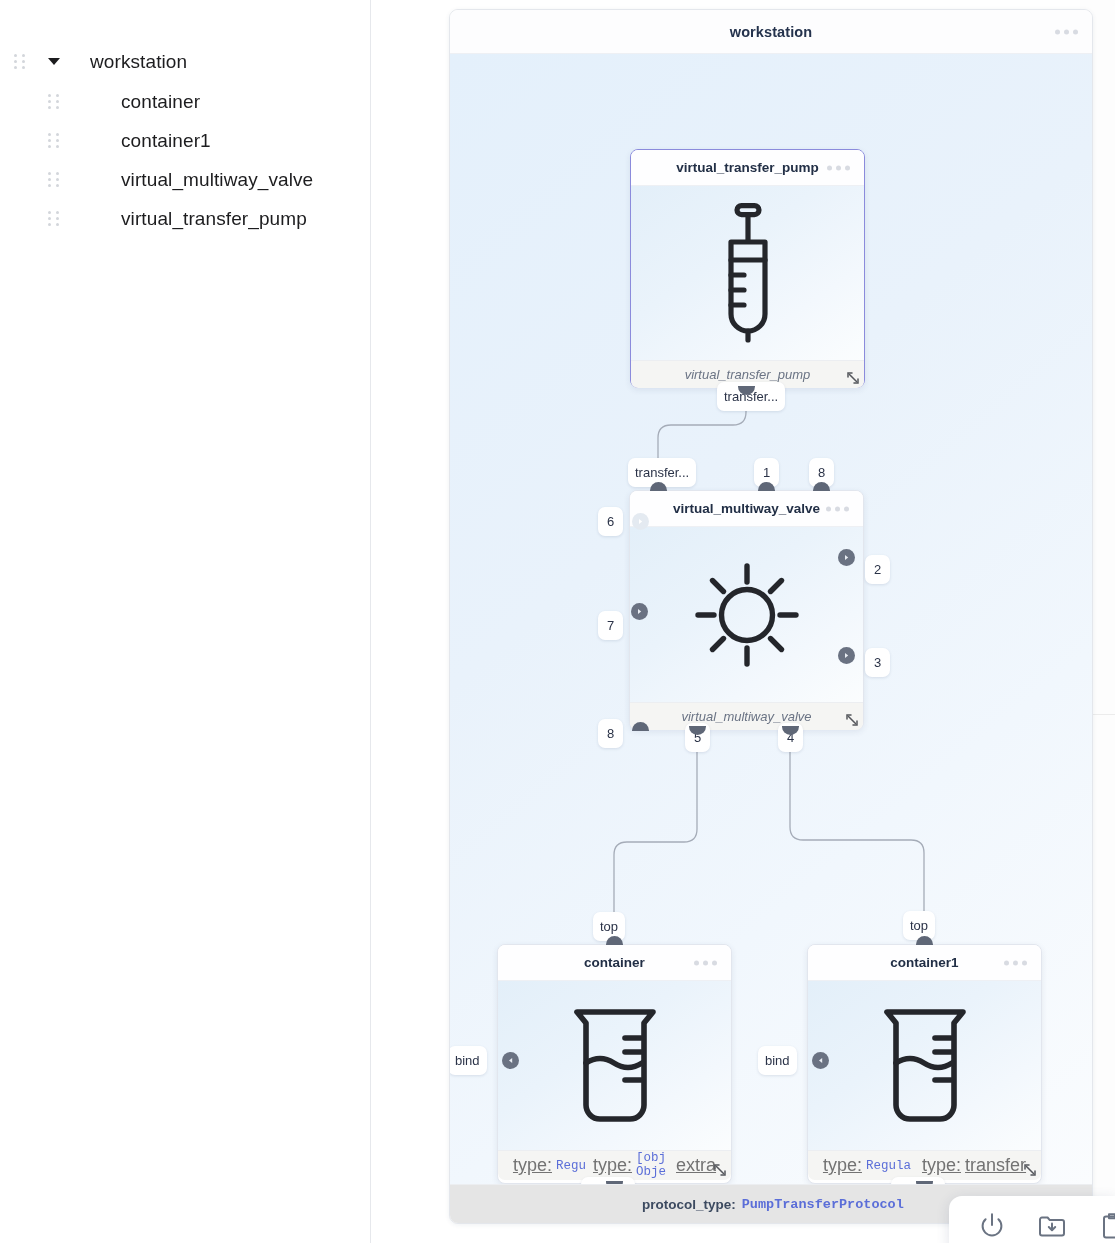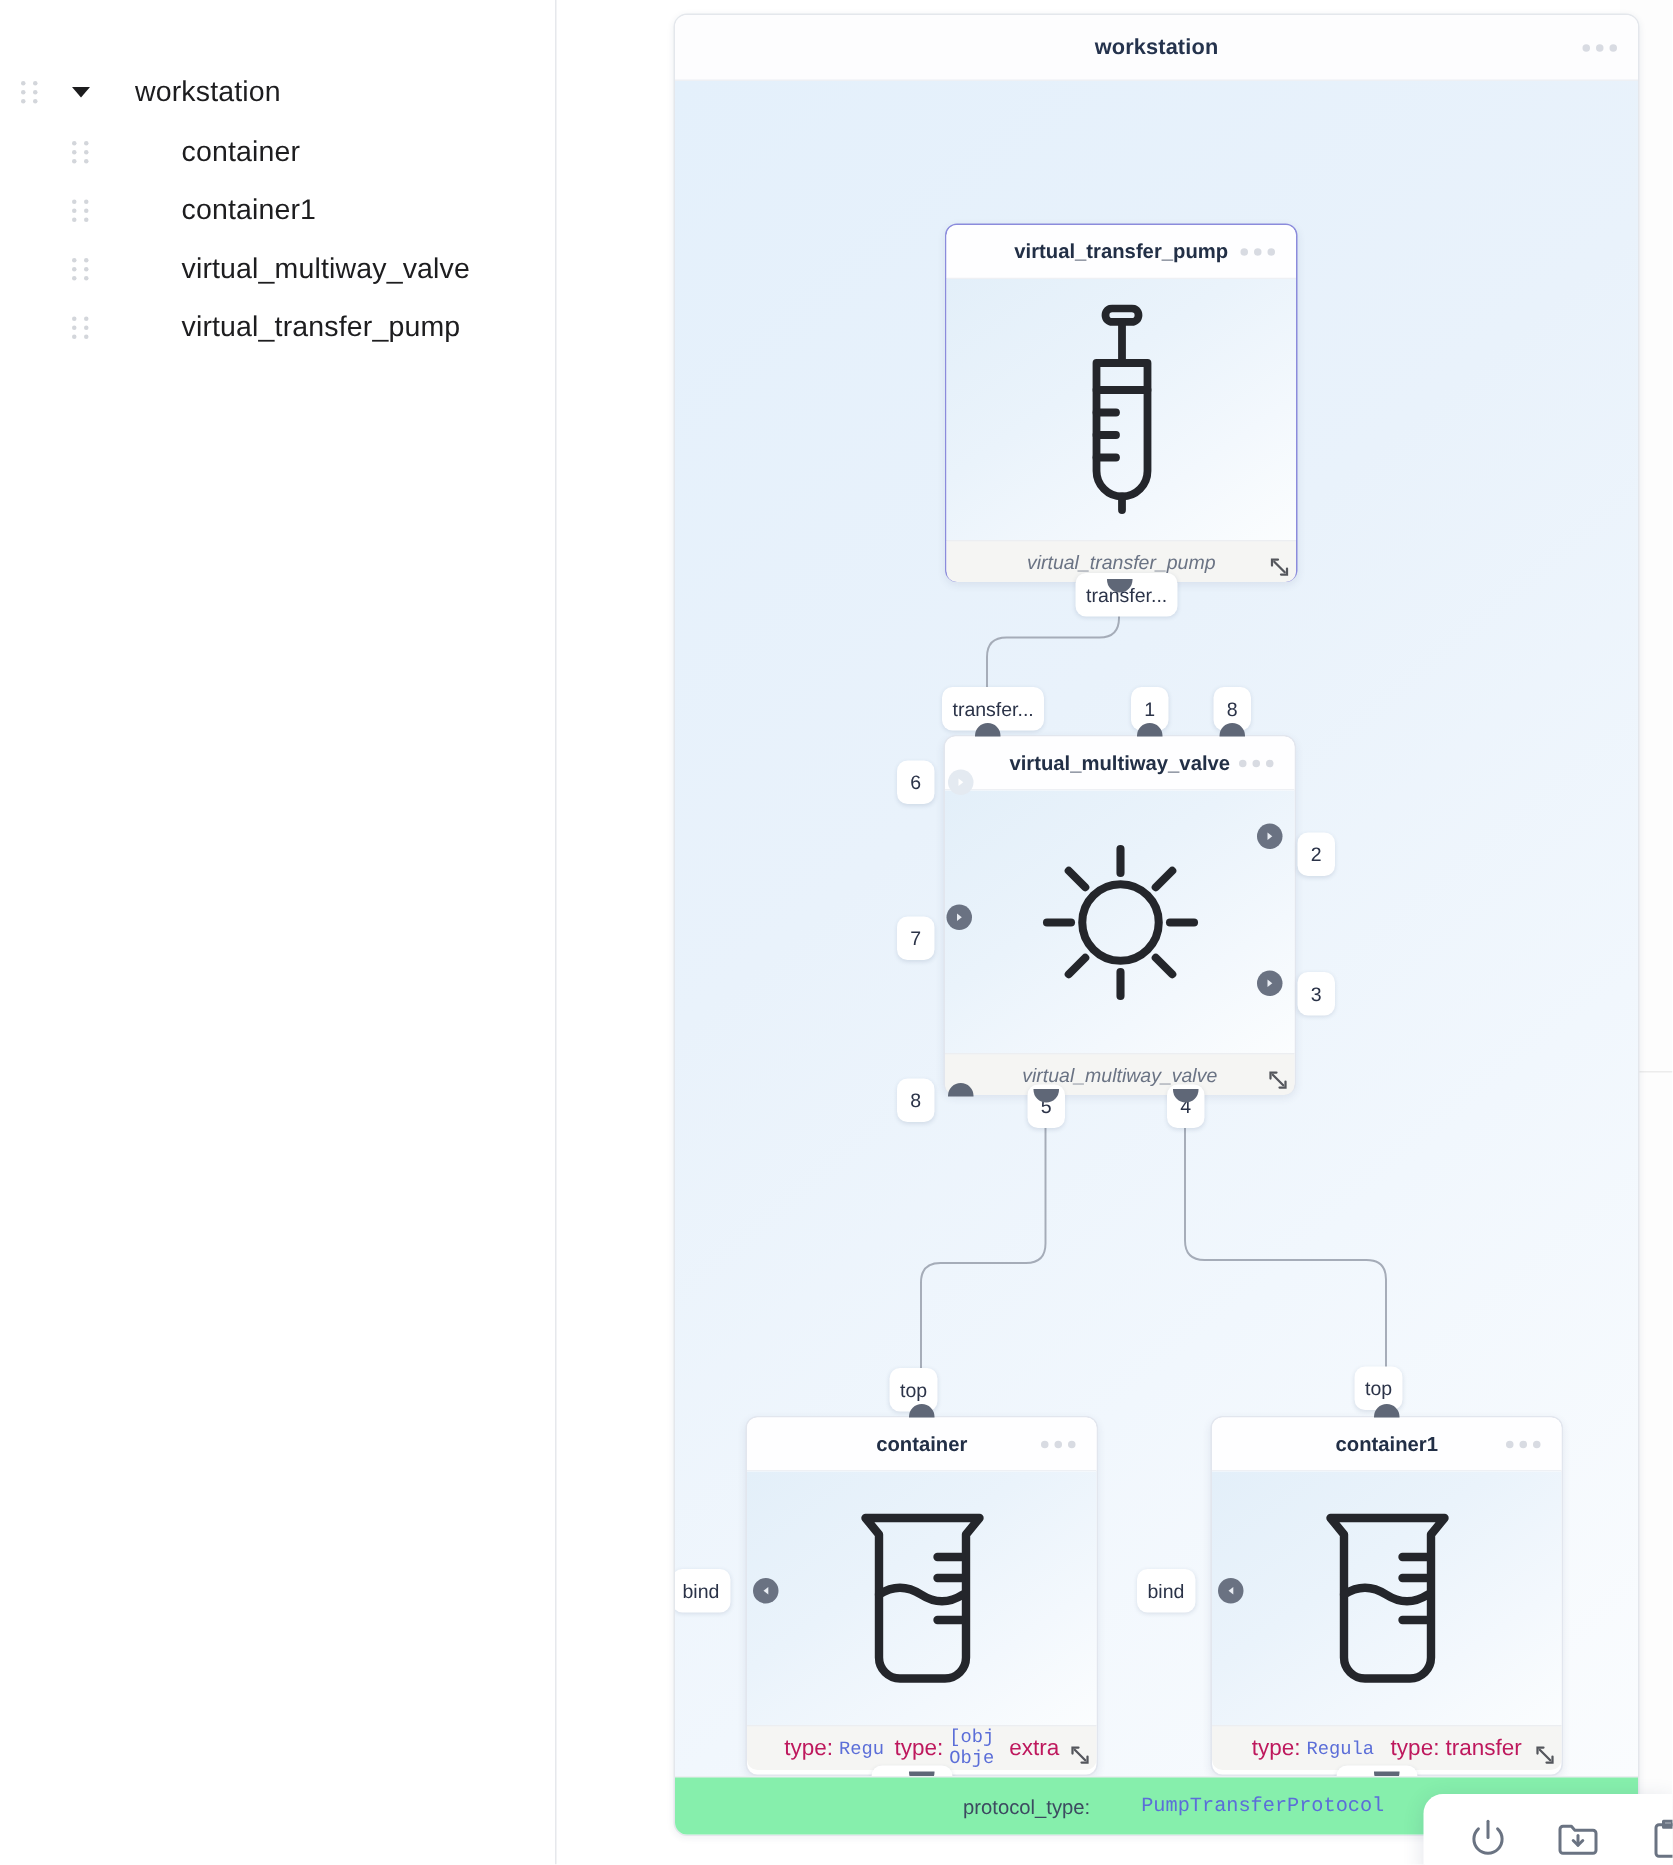--- a/index.html
+++ b/index.html
@@ -90,31 +90,31 @@
   .canvas {
     position: relative;
     width: 644px; height: 1130px;
     background:
       linear-gradient(140deg, #e4f0fb 0%, #e9f2fb 38%, #f1f7fd 68%, #fafcfe 100%);
     overflow: hidden;
   }
   .gw-footer {
     position: relative;
     height: 40px;
-    background: #86efac;
+    background: #e5e5e5;
     border-top: 1px solid #eceef1;
     display: flex; align-items: center;
     padding-left: 192px;
     gap: 6px;
+    font-weight: bold;
   }
   .kv-key { font-size: 13.5px; color: #3c4a60; }
   .kv-val {
     font-size: 13.5px; color: #5b6ed8;
     font-family: "Liberation Mono", monospace;
-    margin-left: 28px;
   }
 
   
   .node {
     position: absolute;
     border-radius: 8px;
     background: #ffffff;
     border: 1px solid #e2e6ee;
     box-shadow: 0 2px 6px rgba(40,60,100,.09);
     overflow: visible;
@@ -151,21 +151,21 @@
     font-style: italic;
   }
   .resize {
     position: absolute; right: 4px; bottom: 3px;
     width: 14px; height: 14px;
     opacity: .8;
   }
 
   
   .fkv { display: flex; align-items: center; gap: 4px; }
-  .fk { font-size: 15px; color: #be185d; white-space: nowrap; }
+  .fk { font-size: 18px; color: #737373; white-space: nowrap; text-decoration: underline; }
   .fv {
     font-size: 12.5px; color: #5b6ed8;
     font-family: "Liberation Mono", monospace;
     white-space: nowrap; overflow: hidden;
   }
   .fv.wrap2 {
     white-space: normal; line-height: 1.05;
     max-width: 33px; word-break: break-all;
   }
 

